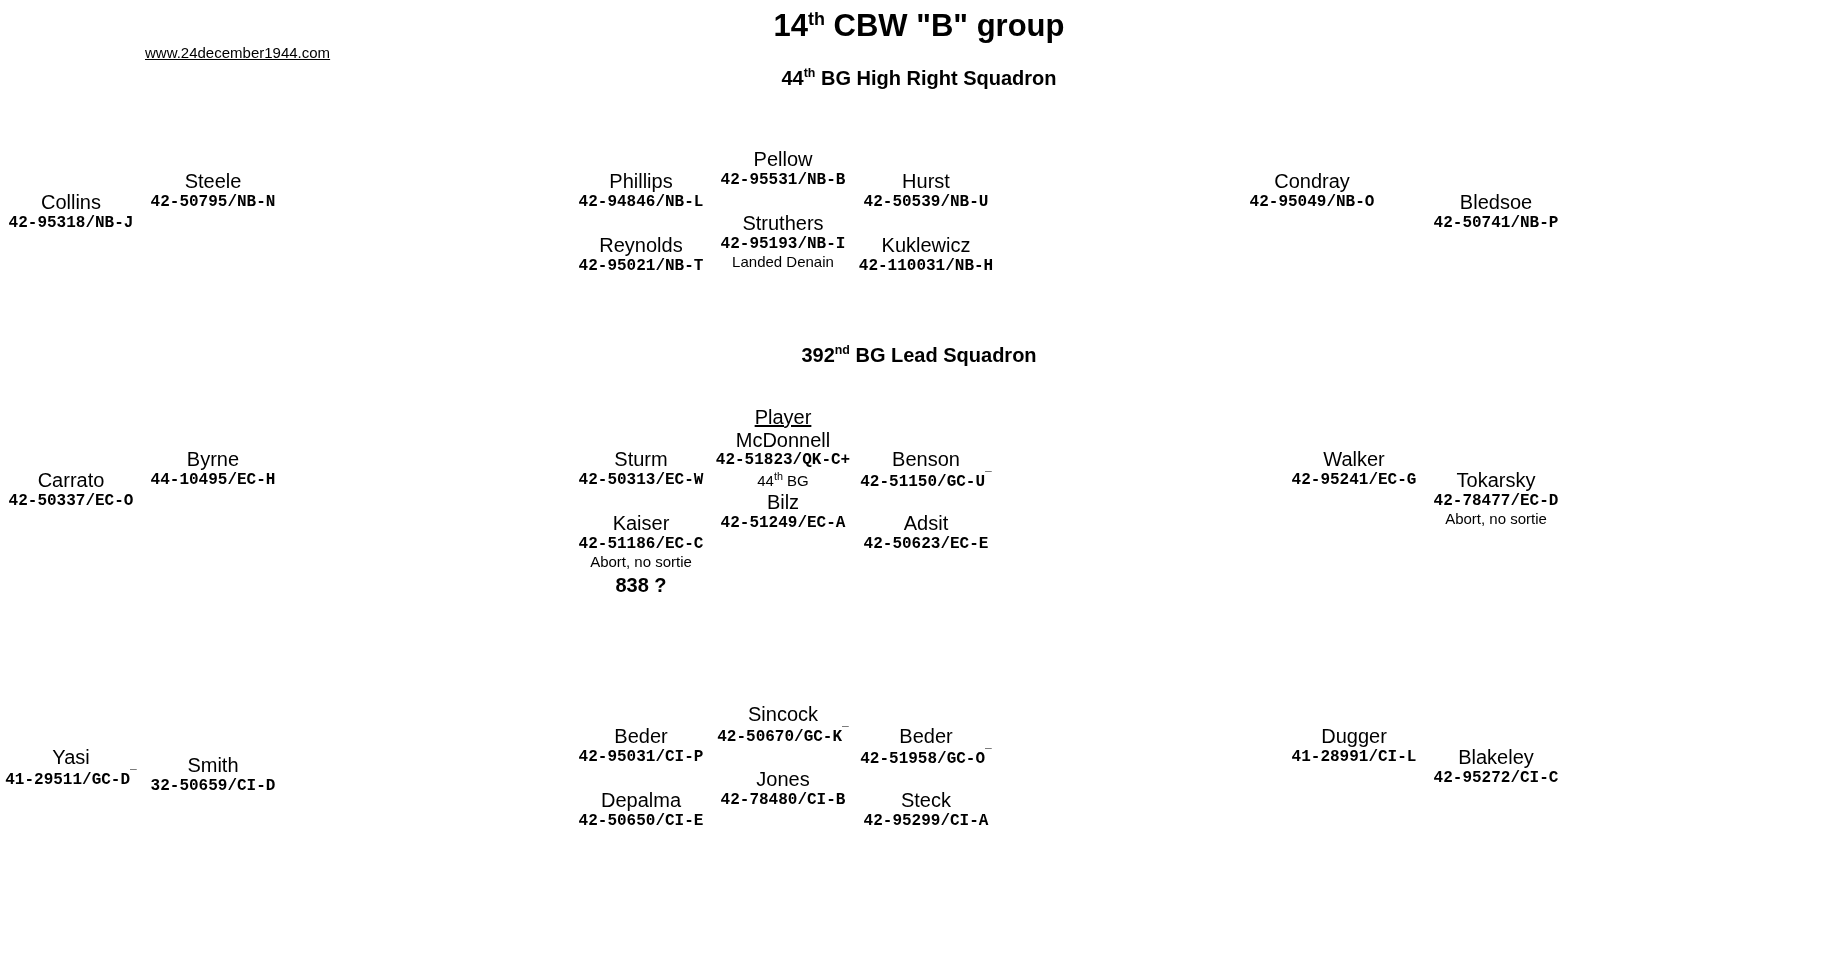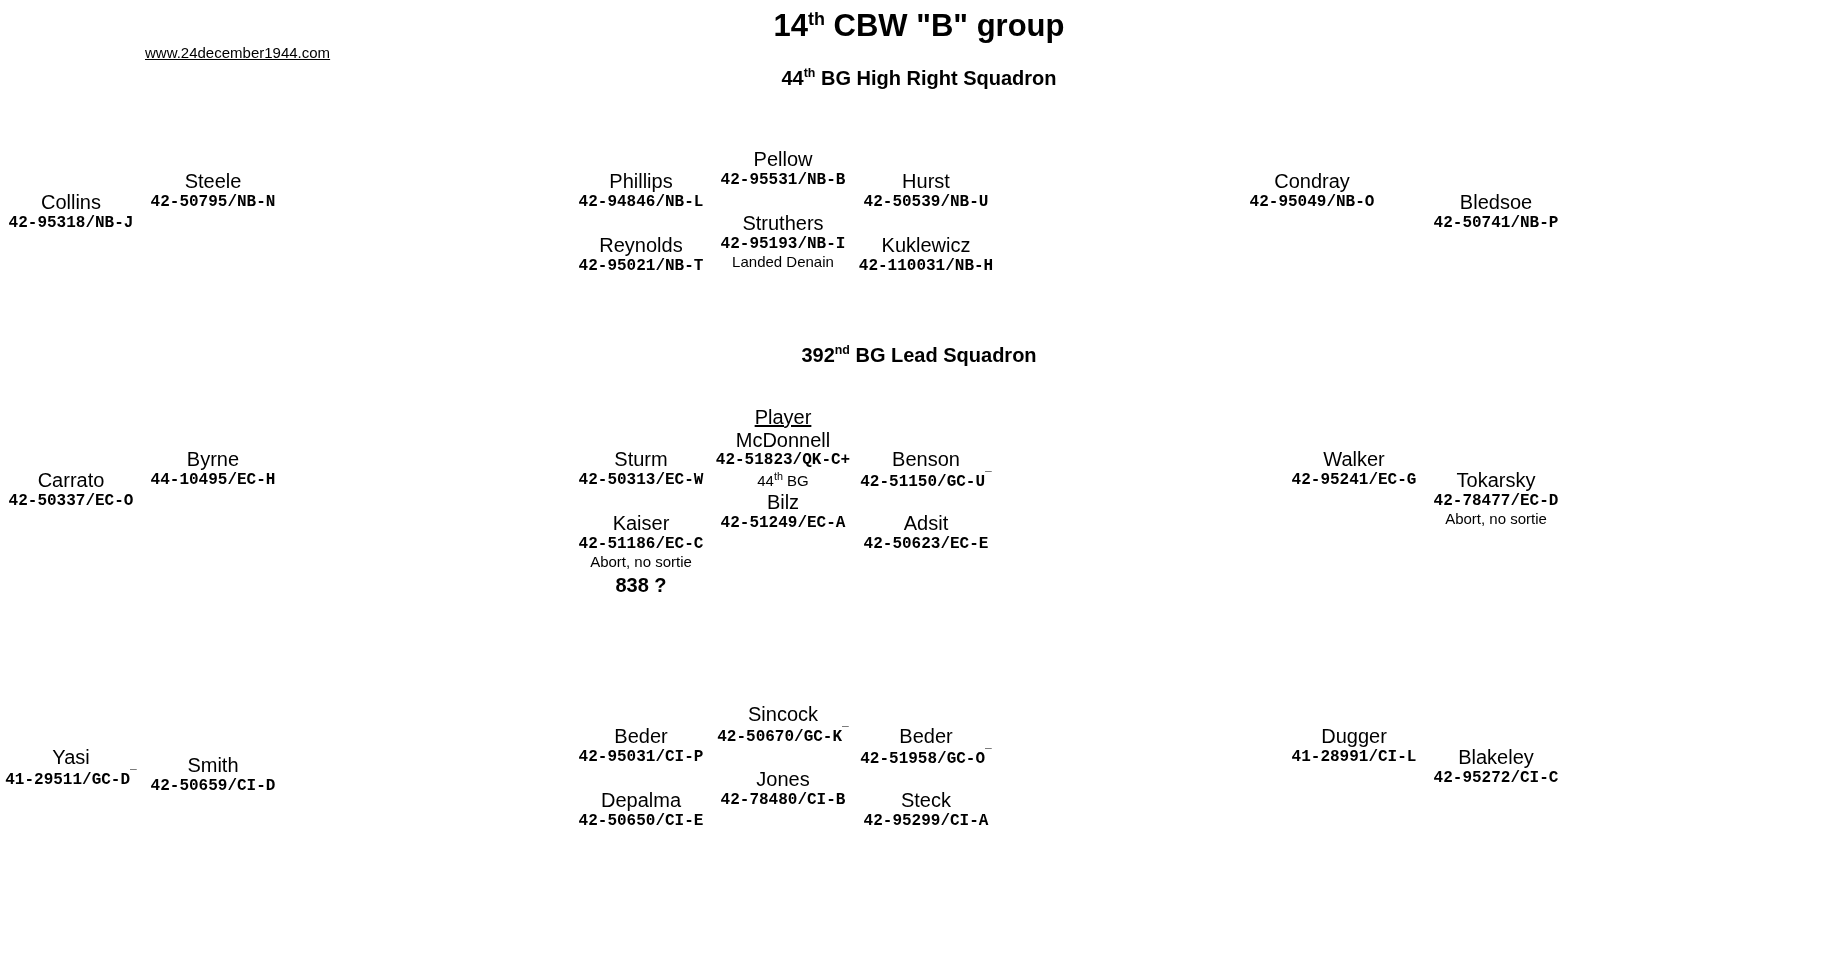--- a/index.html
+++ b/index.html
@@ -220,21 +220,21 @@
   </div>
 
 
   <div class="crew" style="left:71px; top:746px;">
     <span class="pilot">Yasi</span>
     <span class="serial"><span>41-29511/GC-D</span><sup>¯</sup></span>
   </div>
 
   <div class="crew" style="left:213px; top:754px;">
     <span class="pilot">Smith</span>
-    <span class="serial">42-50659/CI-D</span>
+    <span class="serial">32-50659/CI-D</span>
   </div>
 
   <div class="crew" style="left:641px; top:725px;">
     <span class="pilot">Beder</span>
     <span class="serial">42-95031/CI-P</span>
   </div>
 
   <div class="crew" style="left:641px; top:789px;">
     <span class="pilot">Depalma</span>
     <span class="serial">42-50650/CI-E</span>

